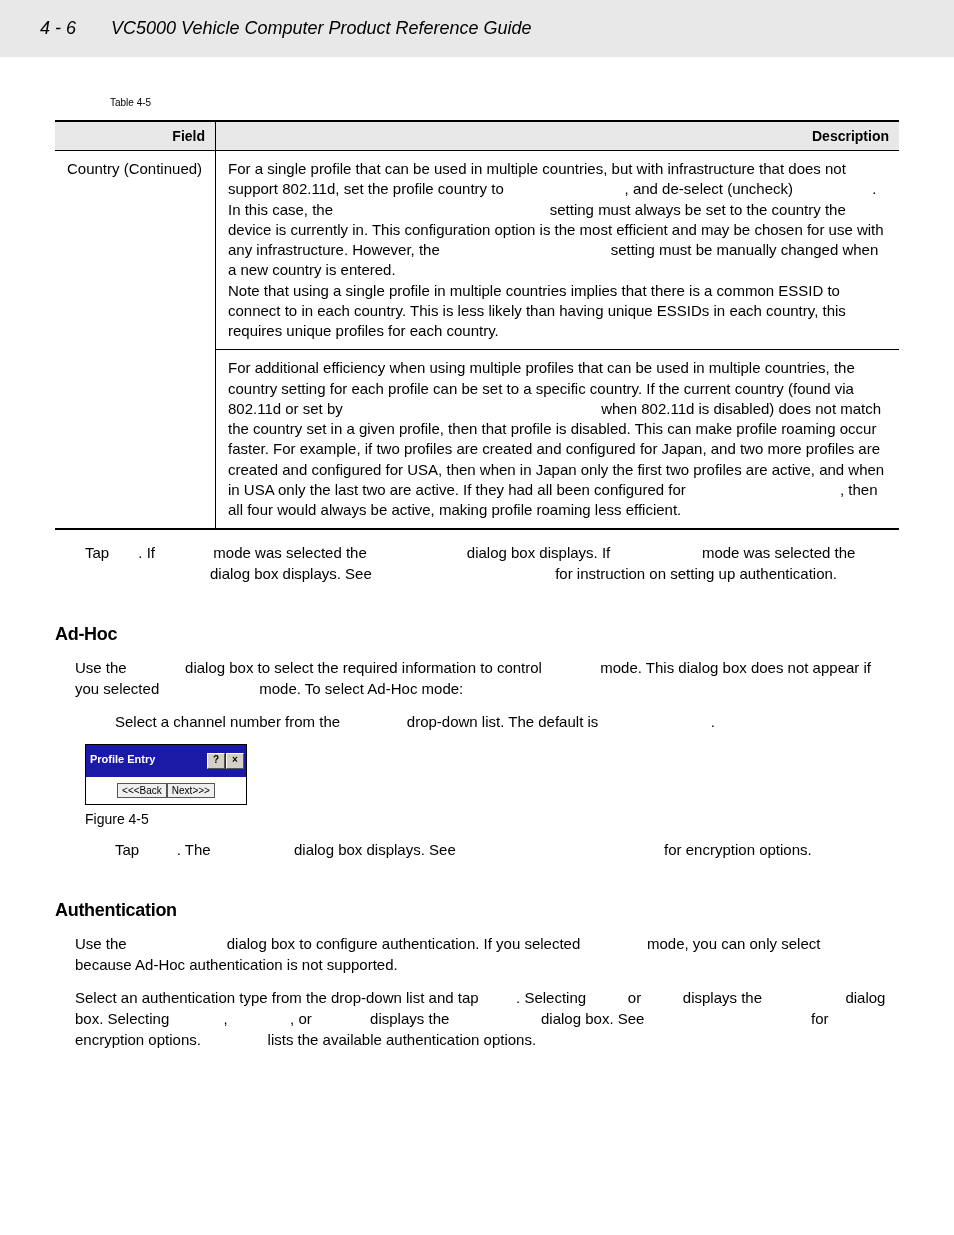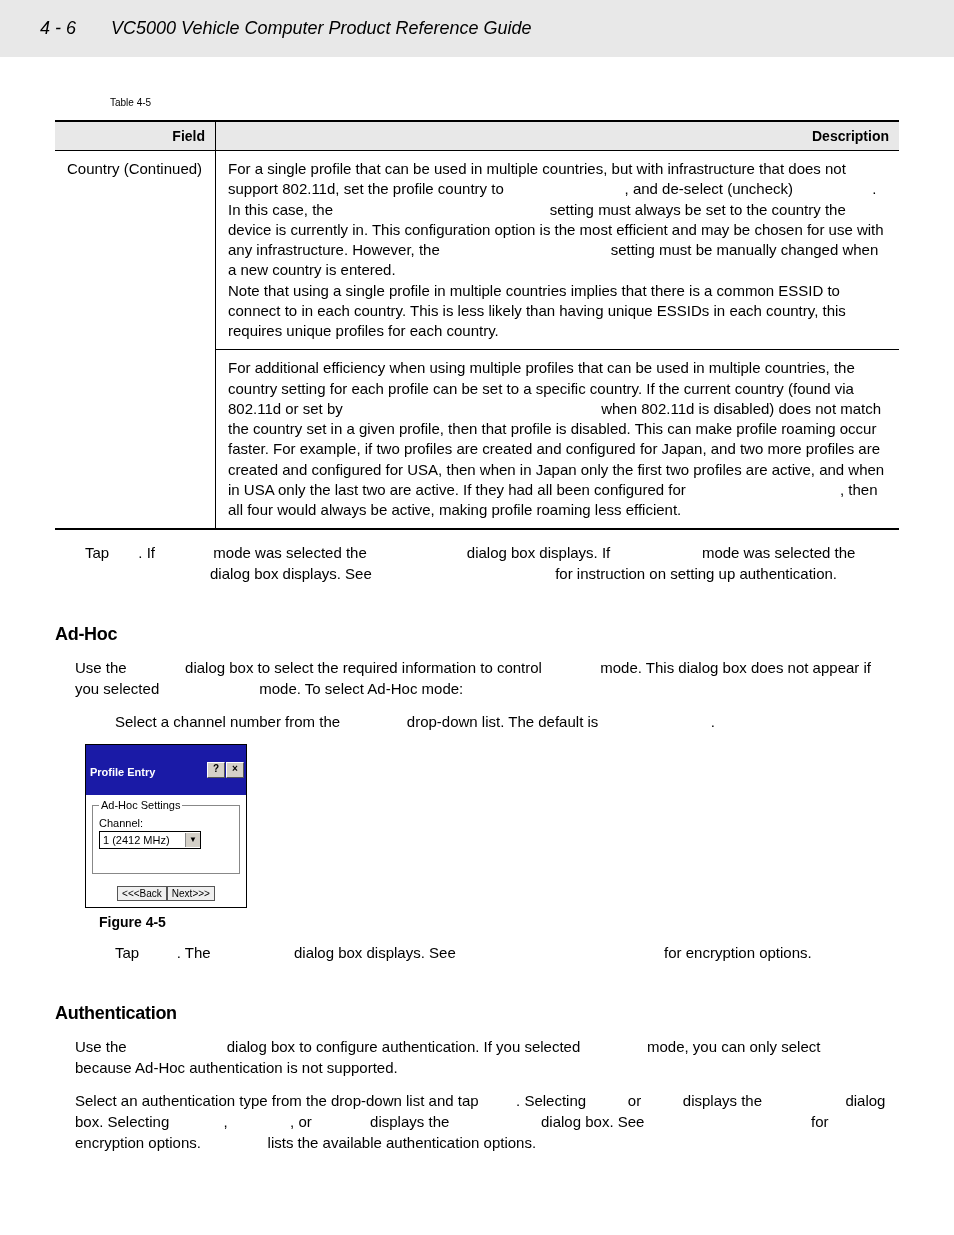--- a/index.html
+++ b/index.html
@@ -75,42 +75,42 @@
     font-family: Arial, sans-serif;
     font-size: 18px;
     font-weight: bold;
     margin-top: 40px;
     margin-bottom: 12px;
     letter-spacing: -0.3px;
   }
   .indent1 { margin-left: 20px; }
   .indent2 { margin-left: 60px; }
   .fig-caption {
-    font-weight: bold;
+    font-weight: normal;
     font-size: 14px;
-    margin-left: 44px;
+    margin-left: 30px;
     margin-top: 6px;
   }
   
   .dialog {
     width: 160px;
     border: 1px solid #000;
     margin-left: 30px;
     margin-top: 6px;
     margin-bottom: 6px;
     font-family: Tahoma, Arial, sans-serif;
     font-size: 11px;
     background: #fff;
   }
   .dialog .titlebar {
     background: #1a1aa6;
     color: #fff;
     display: flex;
-    align-items: flex-end;
-    padding: 17px 2px;
+    align-items: flex-start;
+    padding: 8px 2px;
     font-weight: bold;
   }
   .dialog .titlebar .title {
     flex: 1;
     padding-left: 2px;
   }
   .dialog .titlebar .btn {
     background: #d4d0c8;
     color: #000;
     border: 1px solid #fff;
@@ -208,30 +208,20 @@
 
   <div class="body-text indent1">Use the &nbsp;&nbsp;&nbsp;&nbsp;&nbsp;&nbsp;&nbsp;&nbsp;&nbsp;&nbsp;&nbsp;&nbsp; dialog box to select the required information to control &nbsp;&nbsp;&nbsp;&nbsp;&nbsp;&nbsp;&nbsp;&nbsp;&nbsp;&nbsp;&nbsp;&nbsp; mode. This dialog box does not appear if you selected &nbsp;&nbsp;&nbsp;&nbsp;&nbsp;&nbsp;&nbsp;&nbsp;&nbsp;&nbsp;&nbsp;&nbsp;&nbsp;&nbsp;&nbsp;&nbsp;&nbsp;&nbsp;&nbsp;&nbsp;&nbsp;&nbsp; mode. To select Ad-Hoc mode:</div>
   <div class="body-text indent2">Select a channel number from the &nbsp;&nbsp;&nbsp;&nbsp;&nbsp;&nbsp;&nbsp;&nbsp;&nbsp;&nbsp;&nbsp;&nbsp;&nbsp;&nbsp; drop-down list. The default is &nbsp;&nbsp;&nbsp;&nbsp;&nbsp;&nbsp;&nbsp;&nbsp;&nbsp;&nbsp;&nbsp;&nbsp;&nbsp;&nbsp;&nbsp;&nbsp;&nbsp;&nbsp;&nbsp;&nbsp;&nbsp;&nbsp;&nbsp;&nbsp;&nbsp;&nbsp;.</div>
 
   <div class="dialog">
     <div class="titlebar">
       <span class="title">Profile Entry</span>
       <span class="btn">?</span>
       <span class="btn">×</span>
     </div>
-    <div class="body">
-      <fieldset>
-        <legend>Ad-Hoc Settings</legend>
-        <div class="label">Channel:</div>
-        <div class="combo">
-          <span class="val">1 (2412 MHz)</span>
-          <span class="arrow">▼</span>
-        </div>
-      </fieldset>
-    </div>
     <div class="buttons">
       <span class="b">&lt;&lt;&lt;Back</span>
       <span class="b">Next&gt;&gt;&gt;</span>
     </div>
   </div>
 
   <div class="fig-caption">Figure 4-5</div>
 
   <div class="body-text indent2">Tap &nbsp;&nbsp;&nbsp;&nbsp;&nbsp;&nbsp;&nbsp;&nbsp;. The &nbsp;&nbsp;&nbsp;&nbsp;&nbsp;&nbsp;&nbsp;&nbsp;&nbsp;&nbsp;&nbsp;&nbsp;&nbsp;&nbsp;&nbsp;&nbsp;&nbsp;&nbsp; dialog box displays. See &nbsp;&nbsp;&nbsp;&nbsp;&nbsp;&nbsp;&nbsp;&nbsp;&nbsp;&nbsp;&nbsp;&nbsp;&nbsp;&nbsp;&nbsp;&nbsp;&nbsp;&nbsp;&nbsp;&nbsp;&nbsp;&nbsp;&nbsp;&nbsp;&nbsp;&nbsp;&nbsp;&nbsp;&nbsp;&nbsp;&nbsp;&nbsp;&nbsp;&nbsp;&nbsp;&nbsp;&nbsp;&nbsp;&nbsp;&nbsp;&nbsp;&nbsp;&nbsp;&nbsp;&nbsp;&nbsp;&nbsp;&nbsp; for encryption options.</div>
 

